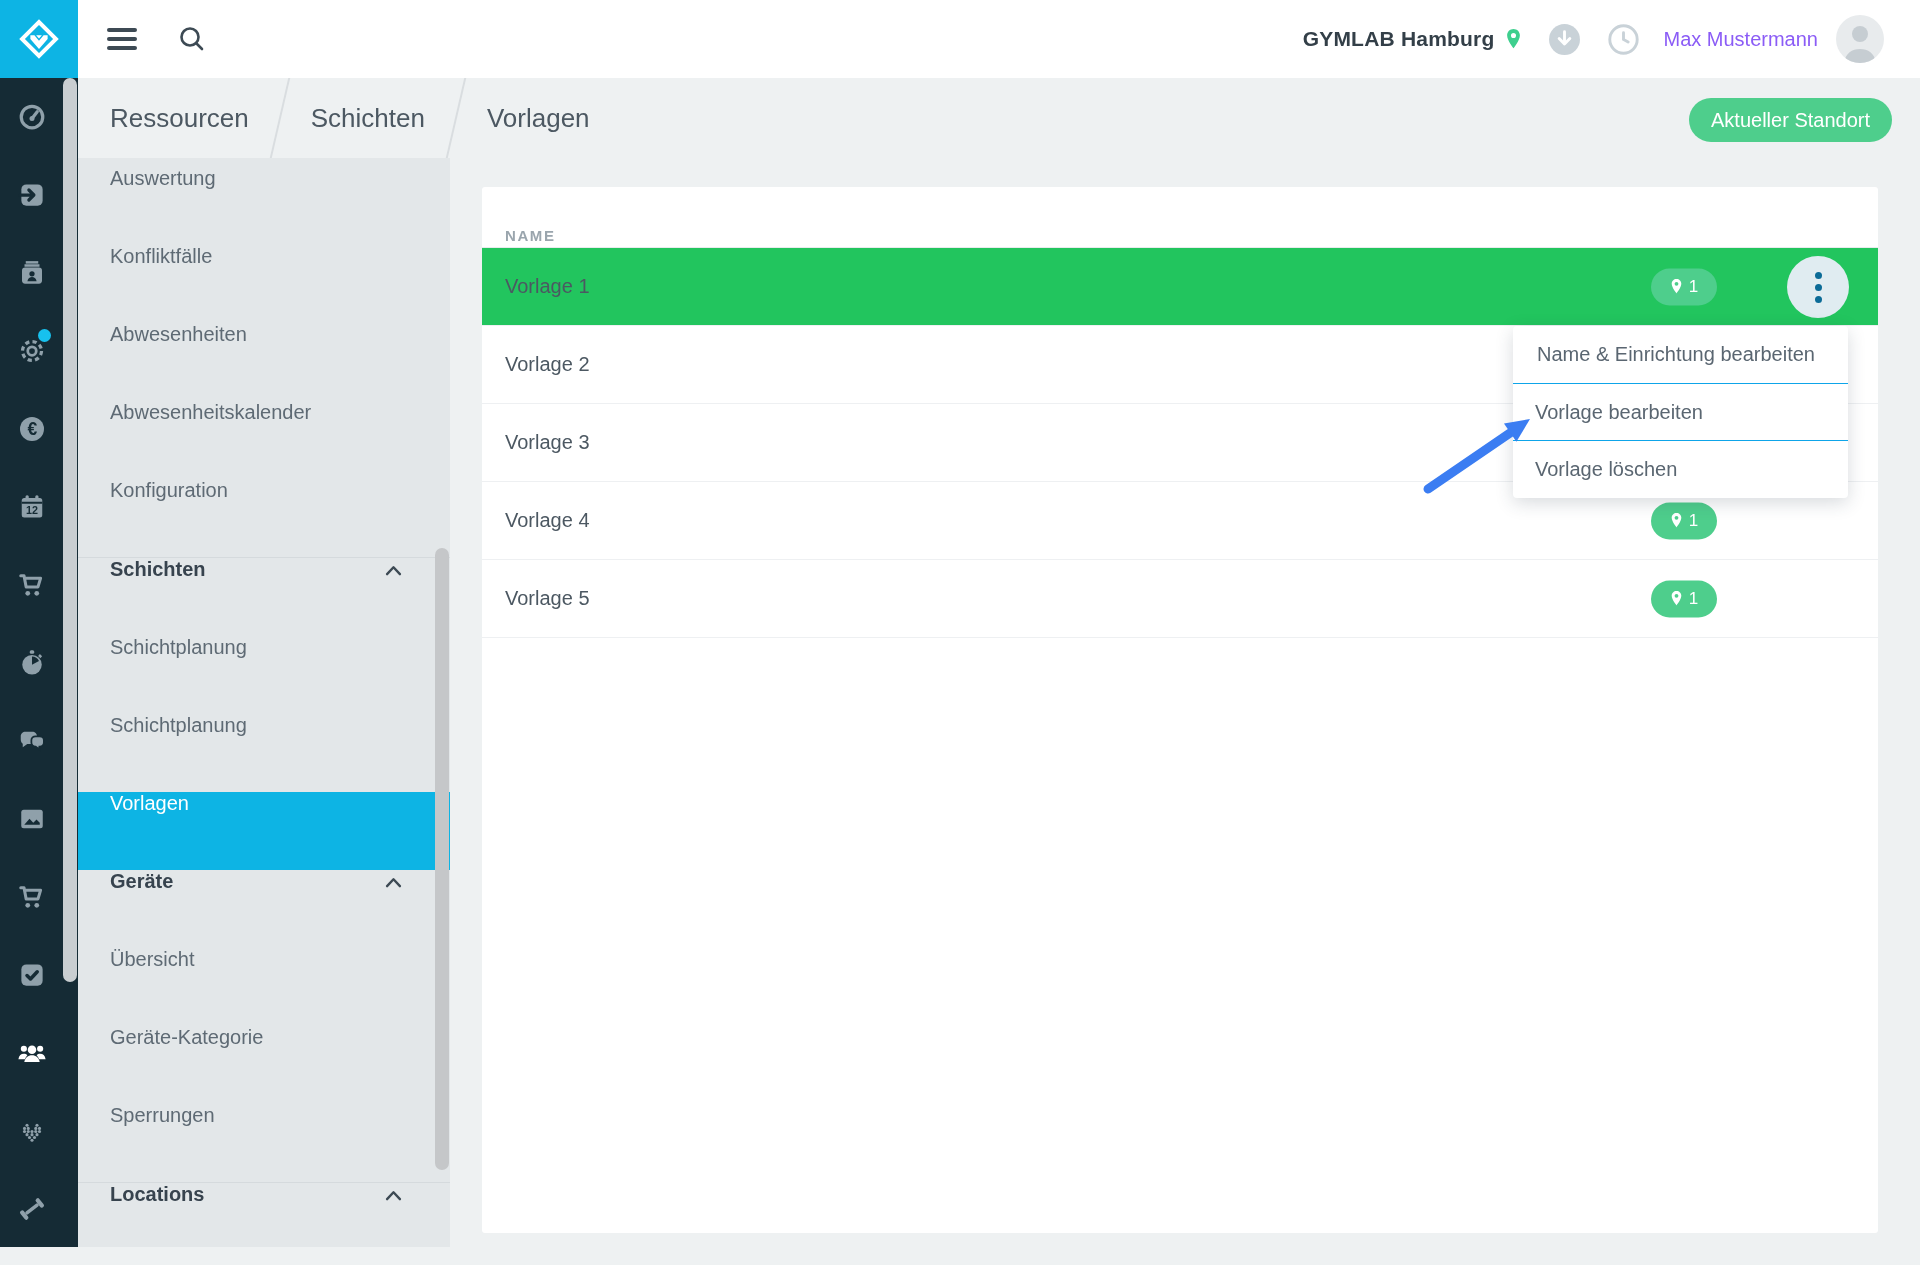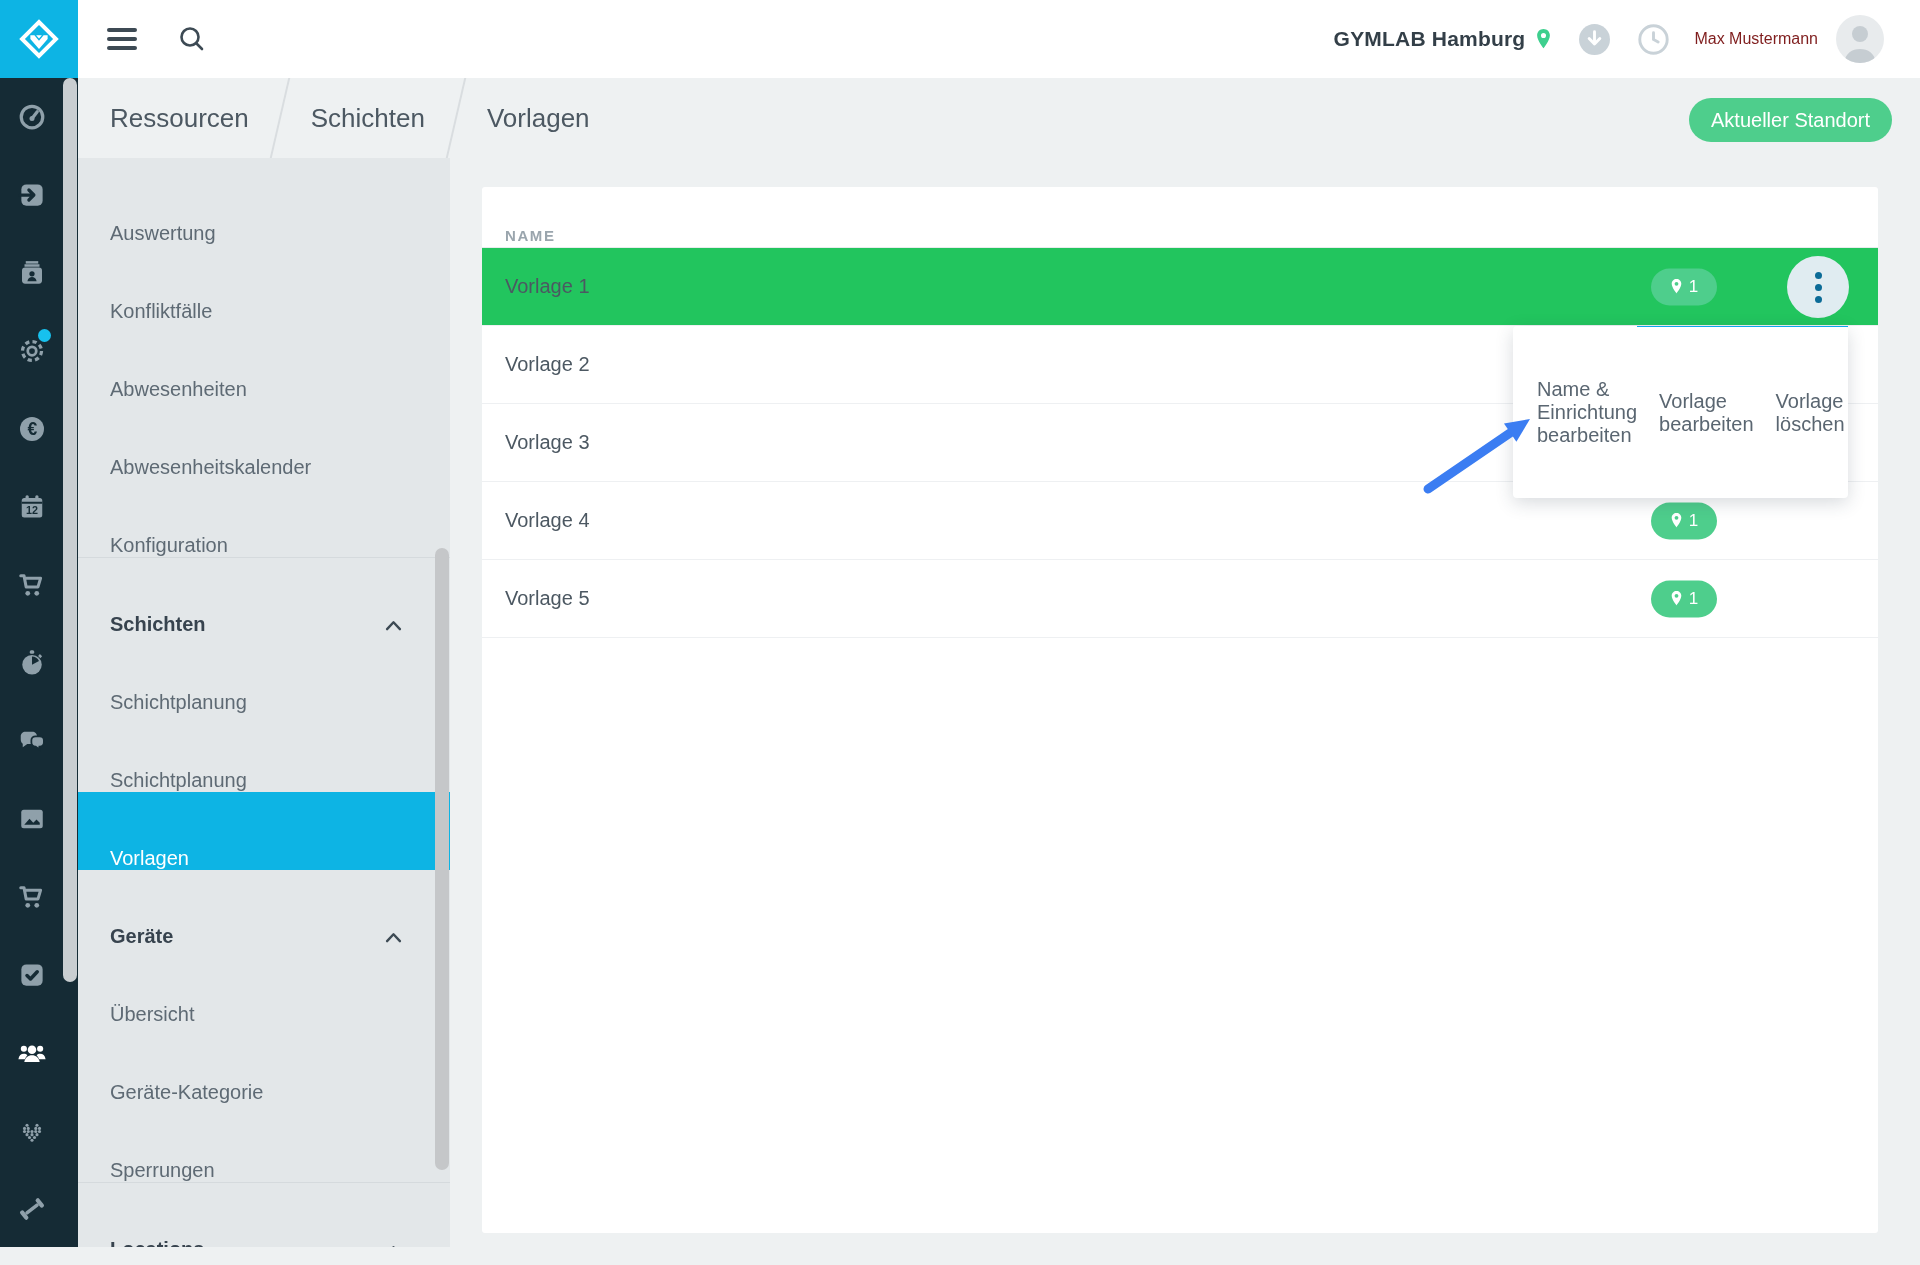--- a/index.html
+++ b/index.html
@@ -16,21 +16,21 @@
   #logo{position:absolute;left:0;top:0;width:78px;height:78px;background:var(--accent);
         display:flex;align-items:center;justify-content:center;}
   #hamburger{position:absolute;left:107px;top:28px;width:30px;height:22px;display:flex;
              flex-direction:column;justify-content:space-between;cursor:pointer;}
   #hamburger span{display:block;height:4px;border-radius:2px;background:#3d4a54;}
   #searchbtn{position:absolute;left:176px;top:23px;width:32px;height:32px;}
   #top-right{position:absolute;right:36px;top:0;height:78px;display:flex;align-items:center;}
   .brandname{font-size:21px;font-weight:bold;color:#333f48;letter-spacing:.2px;}
   .pin-green{margin-left:10px;display:flex;}
   .hdr-icn{margin-left:26px;display:flex;}
-  .username{margin-left:24px;font-size:16px;color:#7f1d1d;}
+  .username{margin-left:24px;font-size:20px;color:#8b5cf6;}
   .avatar{margin-left:18px;width:48px;height:48px;border-radius:50%;background:#e8ebed;overflow:hidden;
           display:flex;align-items:flex-end;justify-content:center;}
 
   
   #crumbbar{position:absolute;left:78px;top:78px;width:1842px;height:80px;background:#eef1f2;
             display:flex;align-items:center;padding-left:32px;z-index:5;}
   .crumb{font-size:26px;color:#4c5862;cursor:pointer;}
   .crumb-sep{width:2px;height:80px;background:#d9dde0;transform:skewX(-13deg);margin:0 30px;}
   #loc-btn{position:absolute;right:28px;top:20px;height:44px;border-radius:22px;background:var(--green);
            color:#fff;display:flex;align-items:center;gap:11px;padding:0 22px;font-size:20px;cursor:pointer;}
@@ -38,21 +38,21 @@
   
   #rail{position:absolute;left:0;top:78px;width:78px;height:1187px;background:var(--rail);z-index:6;}
   .rail-item{position:relative;width:63px;height:78px;display:flex;align-items:center;justify-content:center;cursor:pointer;}
   .rail-item svg{display:block;}
   .rail-dot{position:absolute;right:12px;top:17px;width:13px;height:13px;border-radius:50%;background:#17c1ee;}
   #rail-thumb{position:absolute;left:63px;top:0px;width:14px;height:904px;border-radius:7px;background:#c9ced1;}
 
   
   #navpanel{position:absolute;left:78px;top:158px;width:372px;height:1107px;background:#e3e7e9;
             padding-top:9px;z-index:4;}
-  .nav-item{height:78px;display:flex;align-items:flex-end;padding:0 48px 0 32px;font-size:20px;
+  .nav-item{height:78px;display:flex;align-items:flex-start;padding:0 48px 0 32px;font-size:20px;
             color:#5e6a74;cursor:pointer;}
   .nav-item .lbl{flex:1;}
   .nav-item.section{font-weight:bold;color:#37434e;}
   .nav-item.active{background:var(--accent);color:#fff;}
   .nav-div{height:1px;background:#d5dadd;}
   #nav-thumb{position:absolute;left:435px;top:548px;width:14px;height:622px;border-radius:7px;background:#c5c7c9;z-index:7;}
 
   
   #card{position:absolute;left:482px;top:187px;width:1396px;height:1046px;background:#fff;border-radius:3px;}
   #thead{height:61px;border-bottom:1px solid #e8ebed;display:flex;align-items:center;padding-left:23px;}
@@ -62,21 +62,21 @@
   .trow.selected{background:#22c55e;}
   .badge{position:absolute;right:161px;top:50%;transform:translateY(-50%);width:66px;height:37px;
          border-radius:19px;background:var(--green);color:#fff;display:flex;align-items:center;
          justify-content:center;gap:6px;font-size:17px;}
   .kebab{position:absolute;right:29px;top:8px;width:62px;height:62px;border-radius:50%;background:#e0ecf1;
          display:flex;flex-direction:column;align-items:center;justify-content:center;gap:5px;cursor:pointer;}
   .kebab i{width:7px;height:7px;border-radius:50%;background:var(--dots);}
 
   
   #menu{position:absolute;left:1513px;top:326px;width:335px;height:172px;background:#fff;border-radius:4px;
-        box-shadow:0 5px 18px rgba(40,55,70,.18);display:flex;flex-direction:row;z-index:40;}
+        box-shadow:0 5px 18px rgba(40,55,70,.18);display:flex;flex-direction:column;z-index:40;}
   .menu-item{flex:1;display:flex;align-items:center;padding-left:24px;font-size:20px;color:#5a6671;cursor:pointer;}
   .menu-item + .menu-item{border-top:1px solid #0ea5e9;padding-left:22px;}
 
   #arrow-svg{position:absolute;left:1400px;top:405px;z-index:50;pointer-events:none;}
 </style>
 </head>
 <body>
 
 <div id="stage">
 

